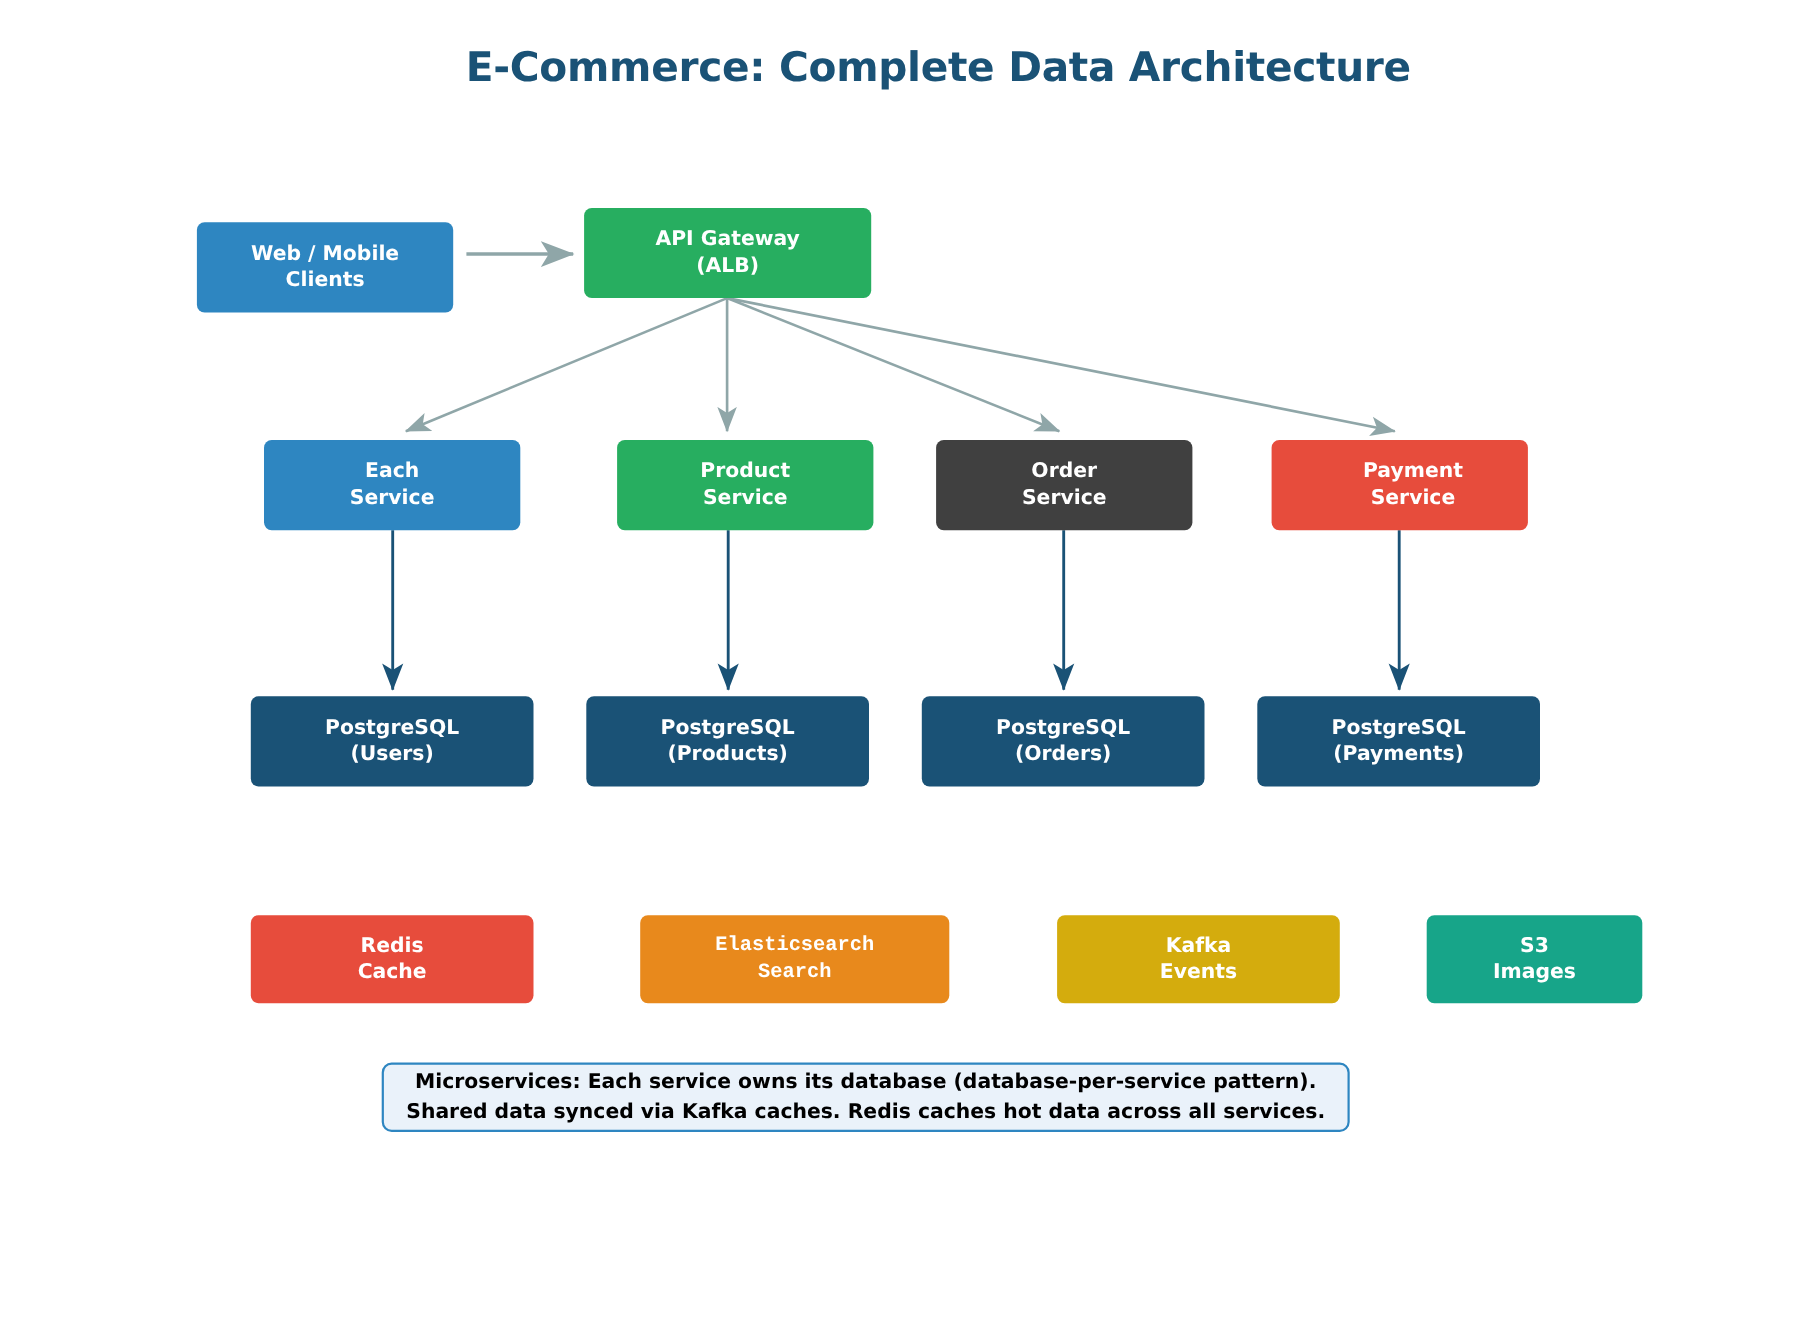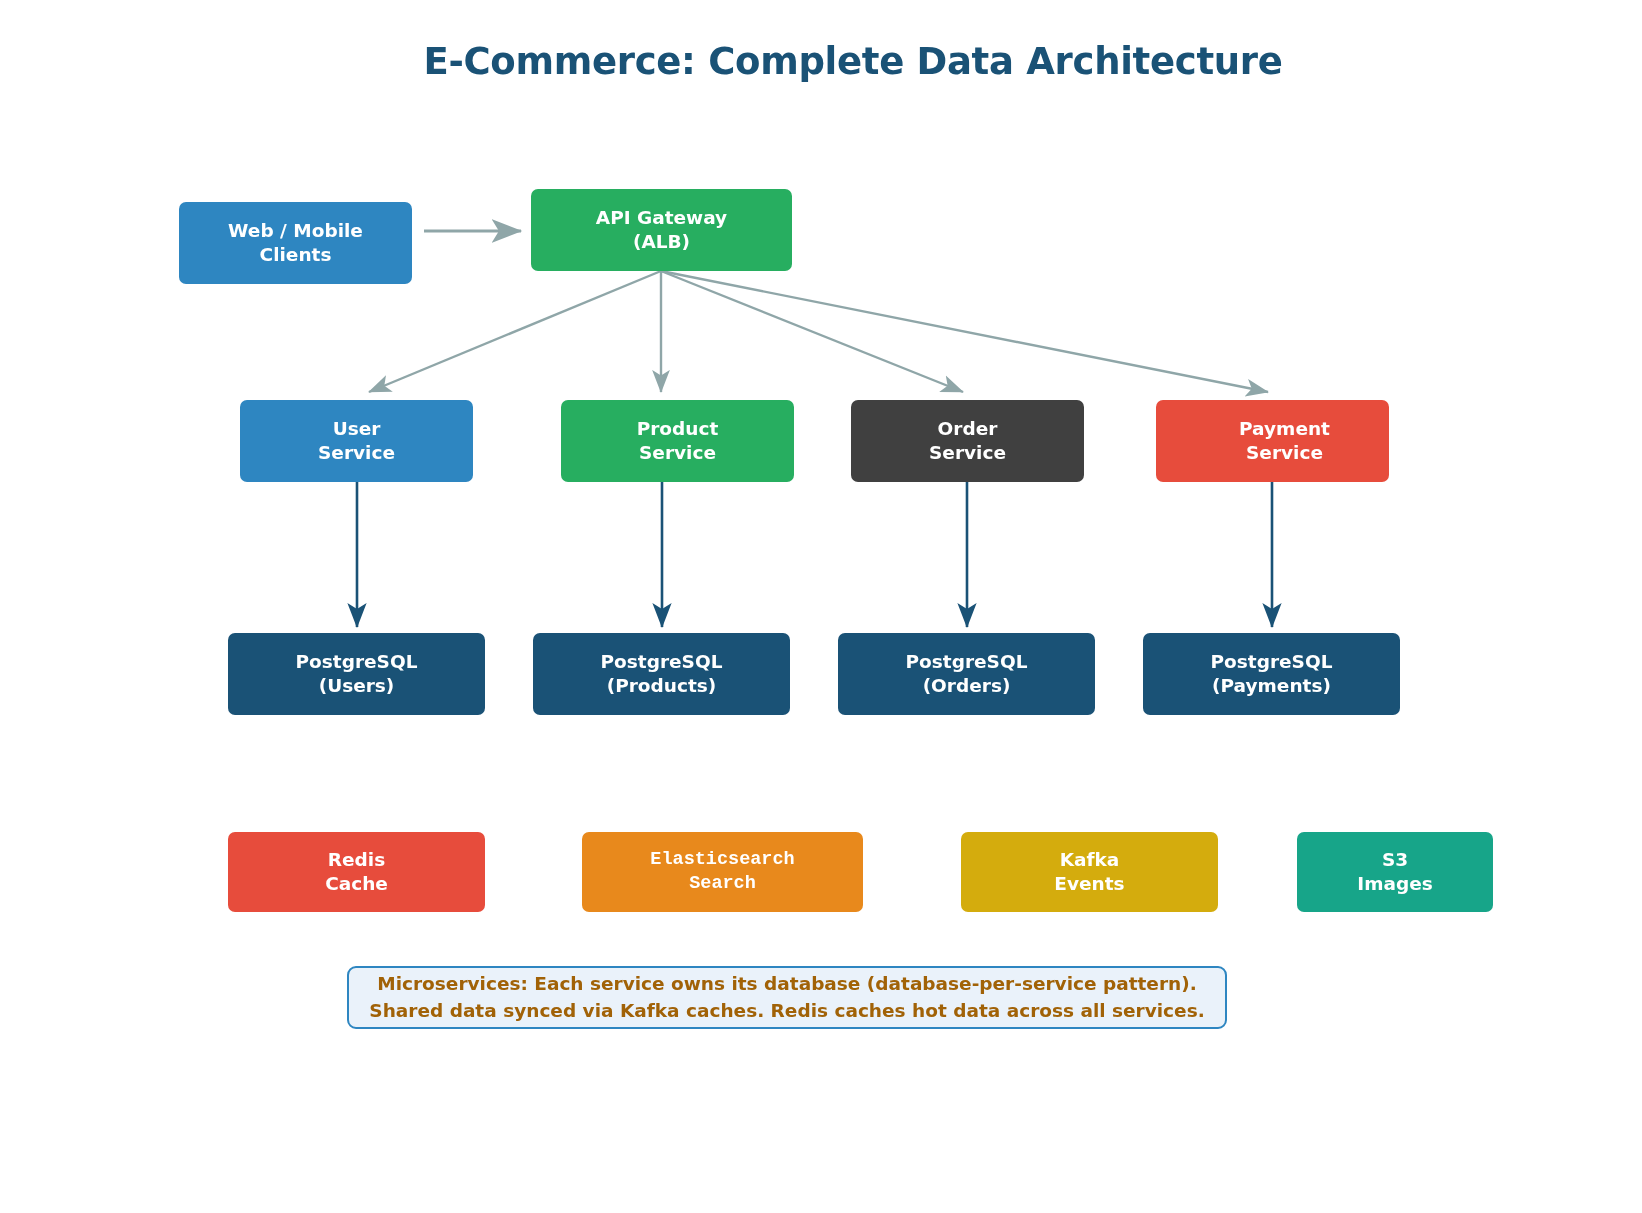--- a/index.html
+++ b/index.html
@@ -58,21 +58,21 @@
     padding: 4px 6px;
   }
   .node .ln { display: block; white-space: nowrap; }
 
   .footnote {
     position: absolute;
     box-sizing: border-box;
     border-radius: 9px;
     border: 2.5px solid #2e86c1;
     background: #eaf2fa;
-    color: #a16207;
+    color: #000000;
     font-weight: bold;
     font-size: 18.5px;
     line-height: 1.42;
     text-align: center;
     display: flex;
     flex-direction: column;
     align-items: center;
     justify-content: center;
     padding: 5px 14px;
   }
@@ -130,21 +130,21 @@
     <span class="ln">Web / Mobile</span>
     <span class="ln">Clients</span>
   </div>
 
   <div class="node" style="left:531px; top:189px; width:261px; height:82px; background:#27ae60;">
     <span class="ln">API Gateway</span>
     <span class="ln">(ALB)</span>
   </div>
 
   <div class="node" style="left:240px; top:400px; width:233px; height:82px; background:#2e86c1;">
-    <span class="ln">User</span>
+    <span class="ln">Each</span>
     <span class="ln">Service</span>
   </div>
 
   <div class="node" style="left:545px; top:400px; width:233px; height:82px; background:#27ae60;margin-left:16px;">
     <span class="ln">Product</span>
     <span class="ln">Service</span>
   </div>
 
   <div class="node" style="left:851px; top:400px; width:233px; height:82px; background:#404040;">
     <span class="ln">Order</span>

